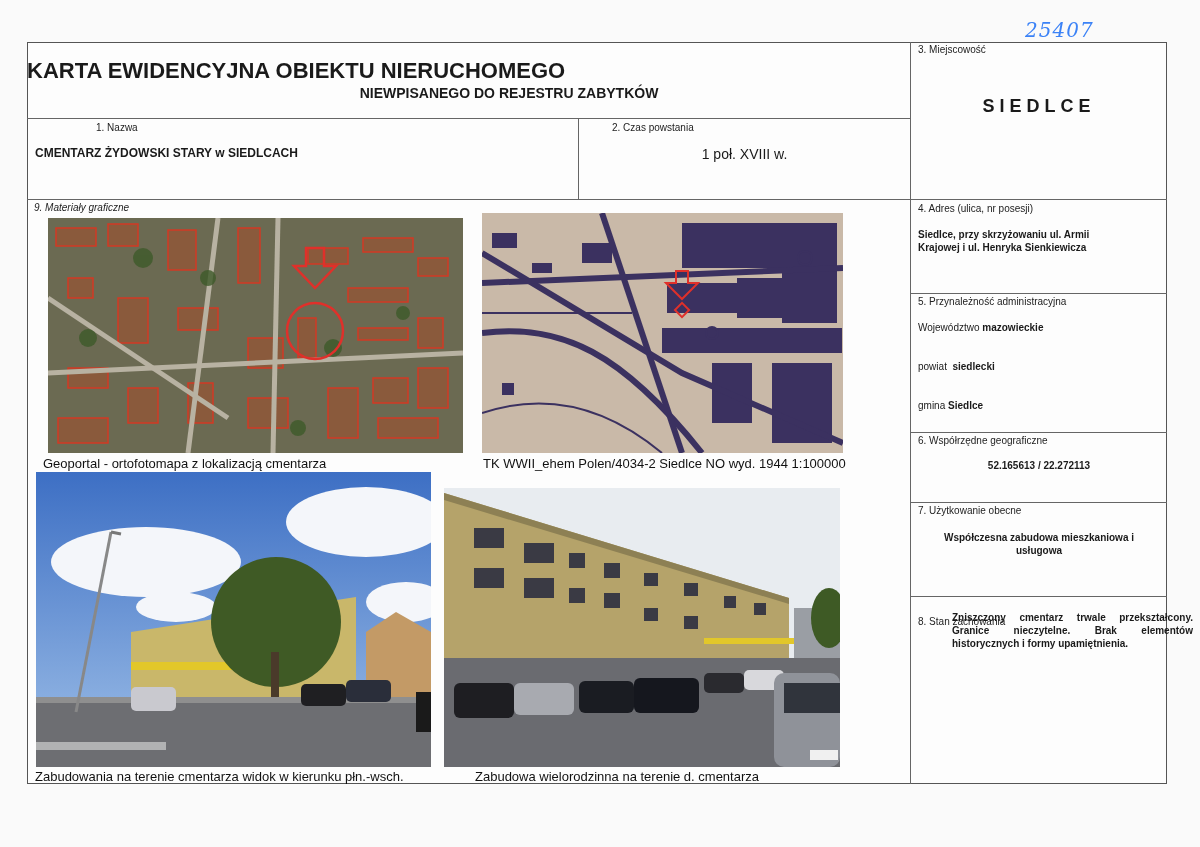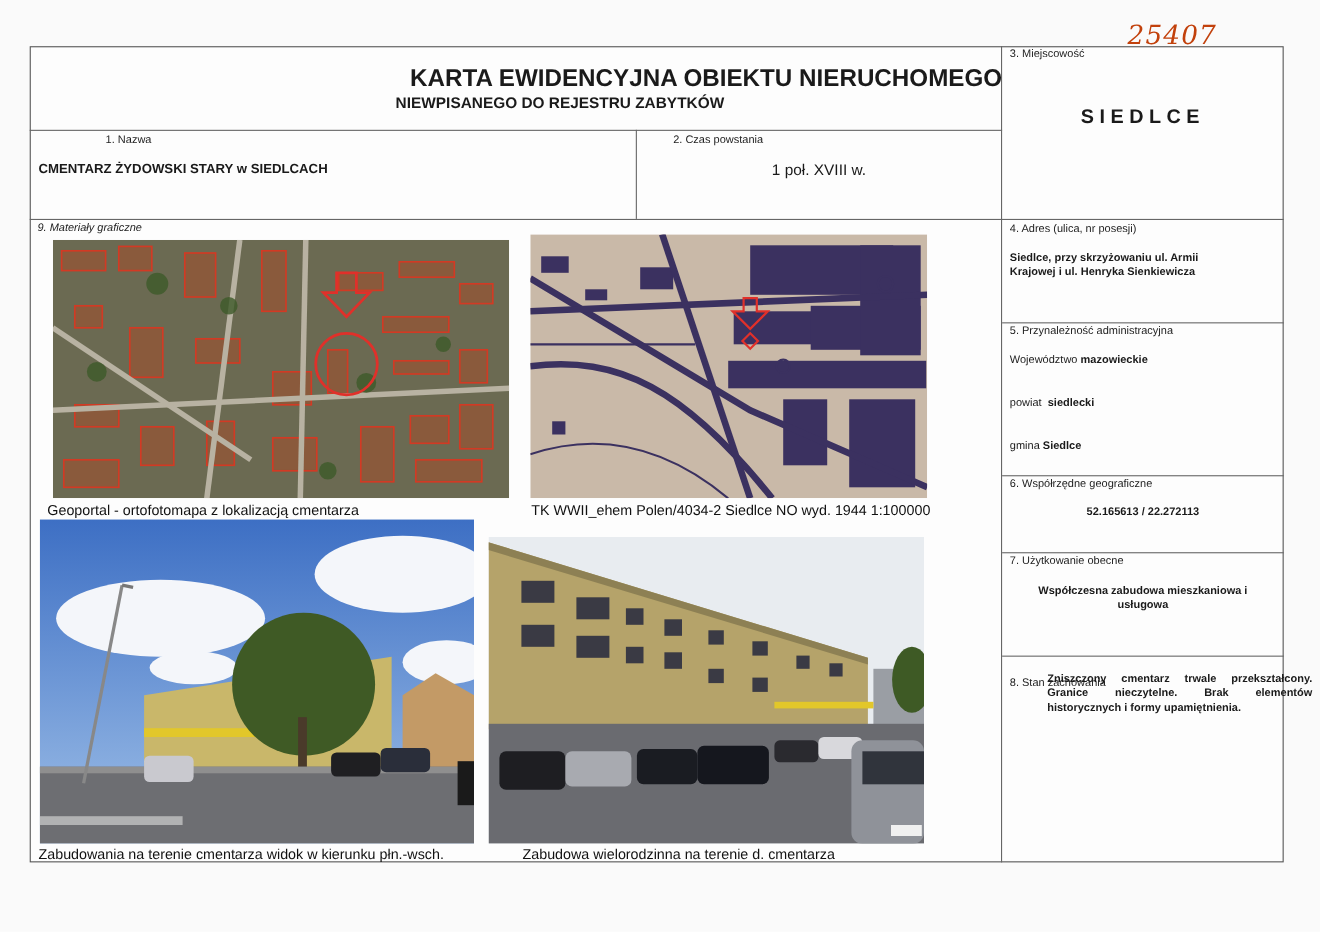--- a/index.html
+++ b/index.html
@@ -3,22 +3,22 @@
 <meta charset="utf-8">
 <style>
   html, body { margin:0; padding:0; }
   body { width:1200px; height:847px; background:#fafafa; position:relative; overflow:hidden;
          font-family:"Liberation Sans", sans-serif; color:#1a1a1a; }
   .abs { position:absolute; }
   .frame { left:27px; top:42px; width:1140px; height:742px; border:1px solid #555; box-sizing:border-box; background:#fdfdfd; }
   .hline { position:absolute; height:1px; background:#666; }
   .vline { position:absolute; width:1px; background:#666; }
   .lbl { position:absolute; font-size:10px; color:#222; }
-  .handnum { left:1025px; top:18px; font-family:"DejaVu Serif", serif; font-style:italic; font-size:24px; color:#c2410c; letter-spacing:1px; }
-  .title1 { left:27px; top:58px; width:884px; text-align:right; font-size:22px; font-weight:bold; }
+  .handnum { left:1025px; top:18px; font-family:"DejaVu Serif", serif; font-style:italic; font-size:20px; color:#3b82f6; letter-spacing:1px; }
+  .title1 { left:27px; top:58px; width:884px; text-align:left; font-size:22px; font-weight:bold; }
   .title2 { left:27px; top:85px; width:964px; text-align:center; font-size:14px; font-weight:bold; }
   .name-val { left:35px; top:146px; font-size:12px; font-weight:bold; }
   .date-val { left:578px; top:146px; width:333px; text-align:center; font-size:14px; font-weight:normal; }
   .city-val { left:911px; top:96px; width:256px; text-align:center; font-size:18px; font-weight:bold; letter-spacing:5px; }
   .rtext { position:absolute; font-size:10px; line-height:13px; color:#1a1a1a; }
   .b { font-weight:bold; }
   .caption { position:absolute; font-size:13px; color:#111; }
   .img { position:absolute; overflow:hidden; }
 </style>
 </head>

